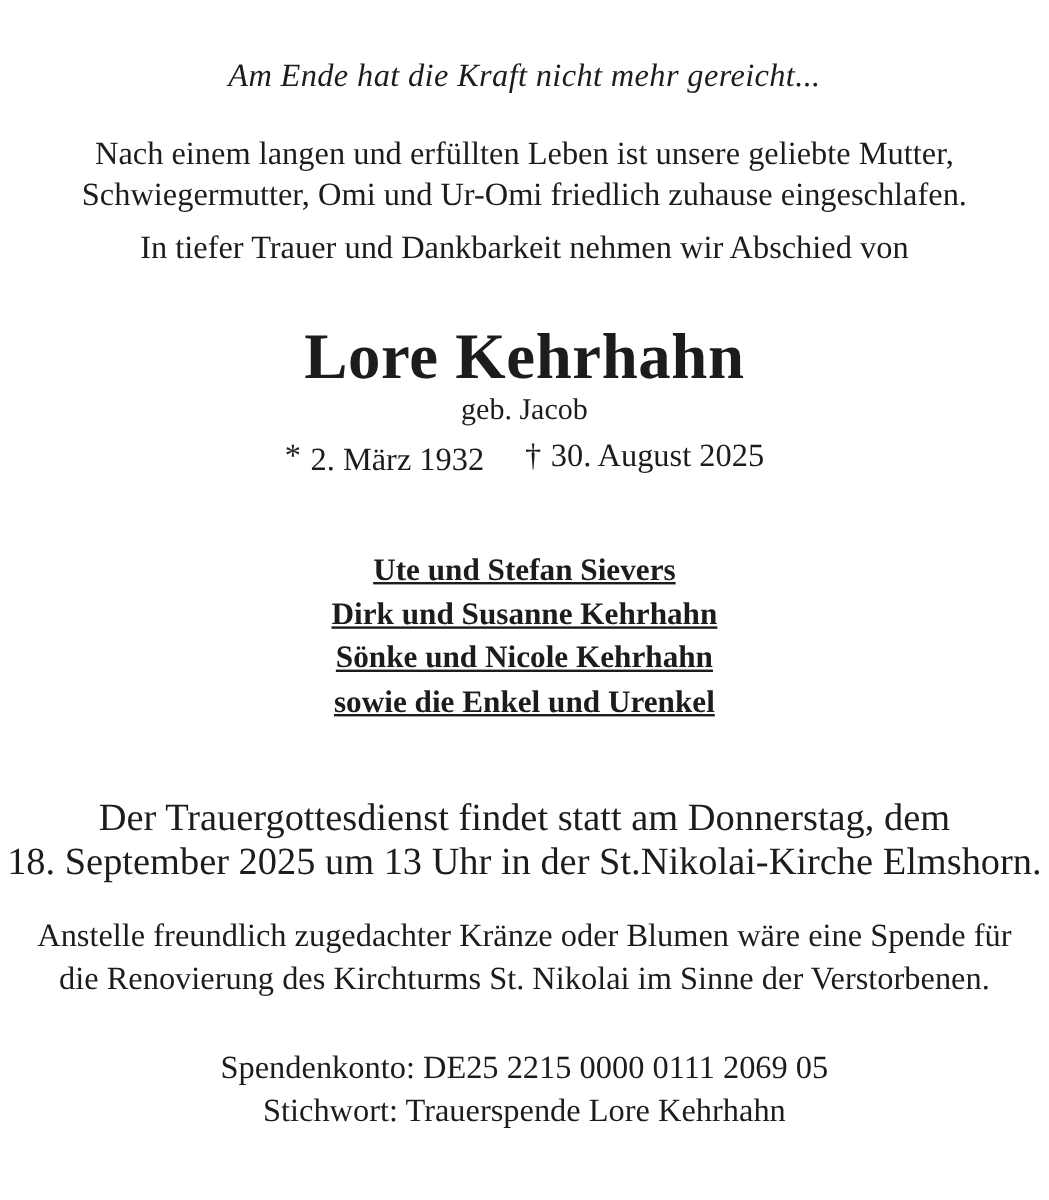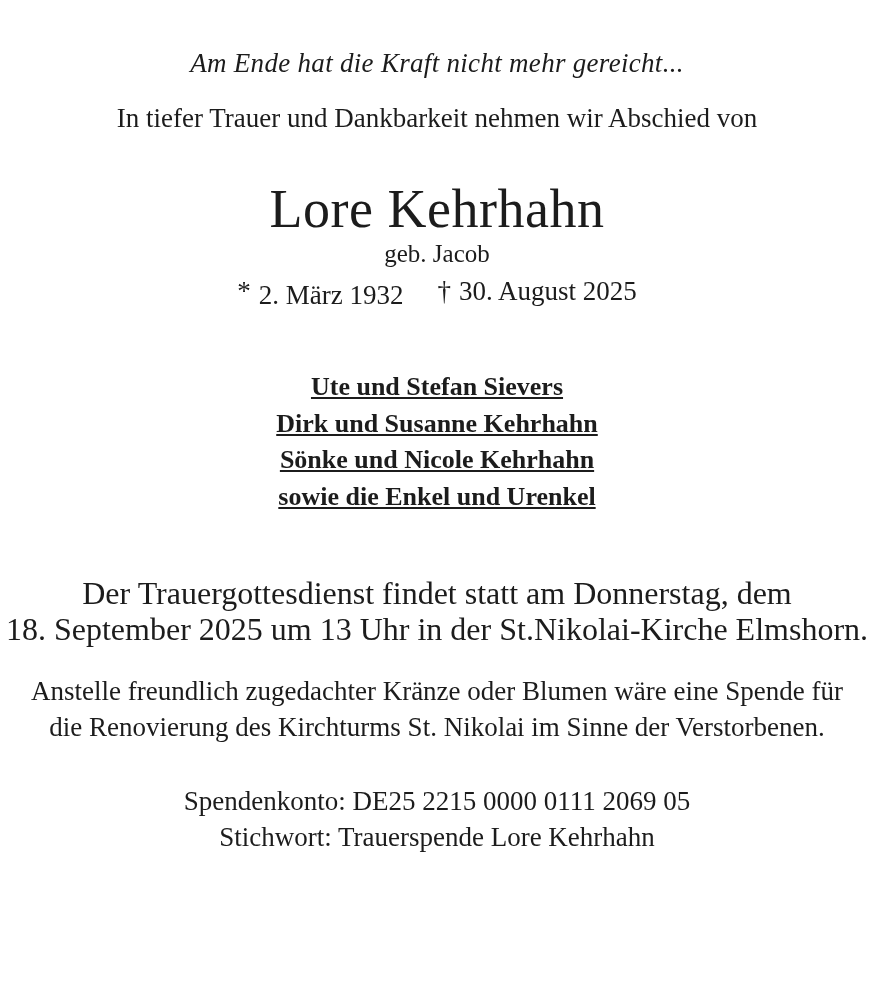--- a/index.html
+++ b/index.html
@@ -25,27 +25,27 @@
     font-style: italic;
     font-size: 27px;
     letter-spacing: 0.3px;
   }
   .intro {
     margin-top: 32px;
     font-size: 27px;
     line-height: 34px;
   }
   .farewell {
-    margin-top: 24px;
+    margin-top: 12px;
     font-size: 27px;
   }
   .name {
     margin-top: 44px;
     font-size: 54px;
-    font-weight: normal;
+    font-weight: bold;
     letter-spacing: 0.5px;
   }
   .maiden {
     margin-top: 0;
     font-size: 25px;
     text-align: center;
   }
   .dates {
     margin-top: 8px;
     font-size: 27px;
@@ -86,20 +86,24 @@
     line-height: 36px;
   }
 </style>
 </head>
 <body>
 
 <div class="notice">
 
   <div class="epigraph">Am Ende hat die Kraft nicht mehr gereicht...</div>
 
+  <div class="intro">
+    <div>Nach einem langen und erfüllten Leben ist unsere geliebte Mutter,</div>
+    <div>Schwiegermutter, Omi und Ur-Omi friedlich zuhause eingeschlafen.</div>
+  </div>
 
   <div class="farewell">In tiefer Trauer und Dankbarkeit nehmen wir Abschied von</div>
 
   <div class="name">Lore Kehrhahn</div>
 
   <div class="maiden">geb. Jacob</div>
 
   <div class="dates">
     <span class="date-part">
       <span class="sym birth-sym">*</span><span>2. März 1932</span>

